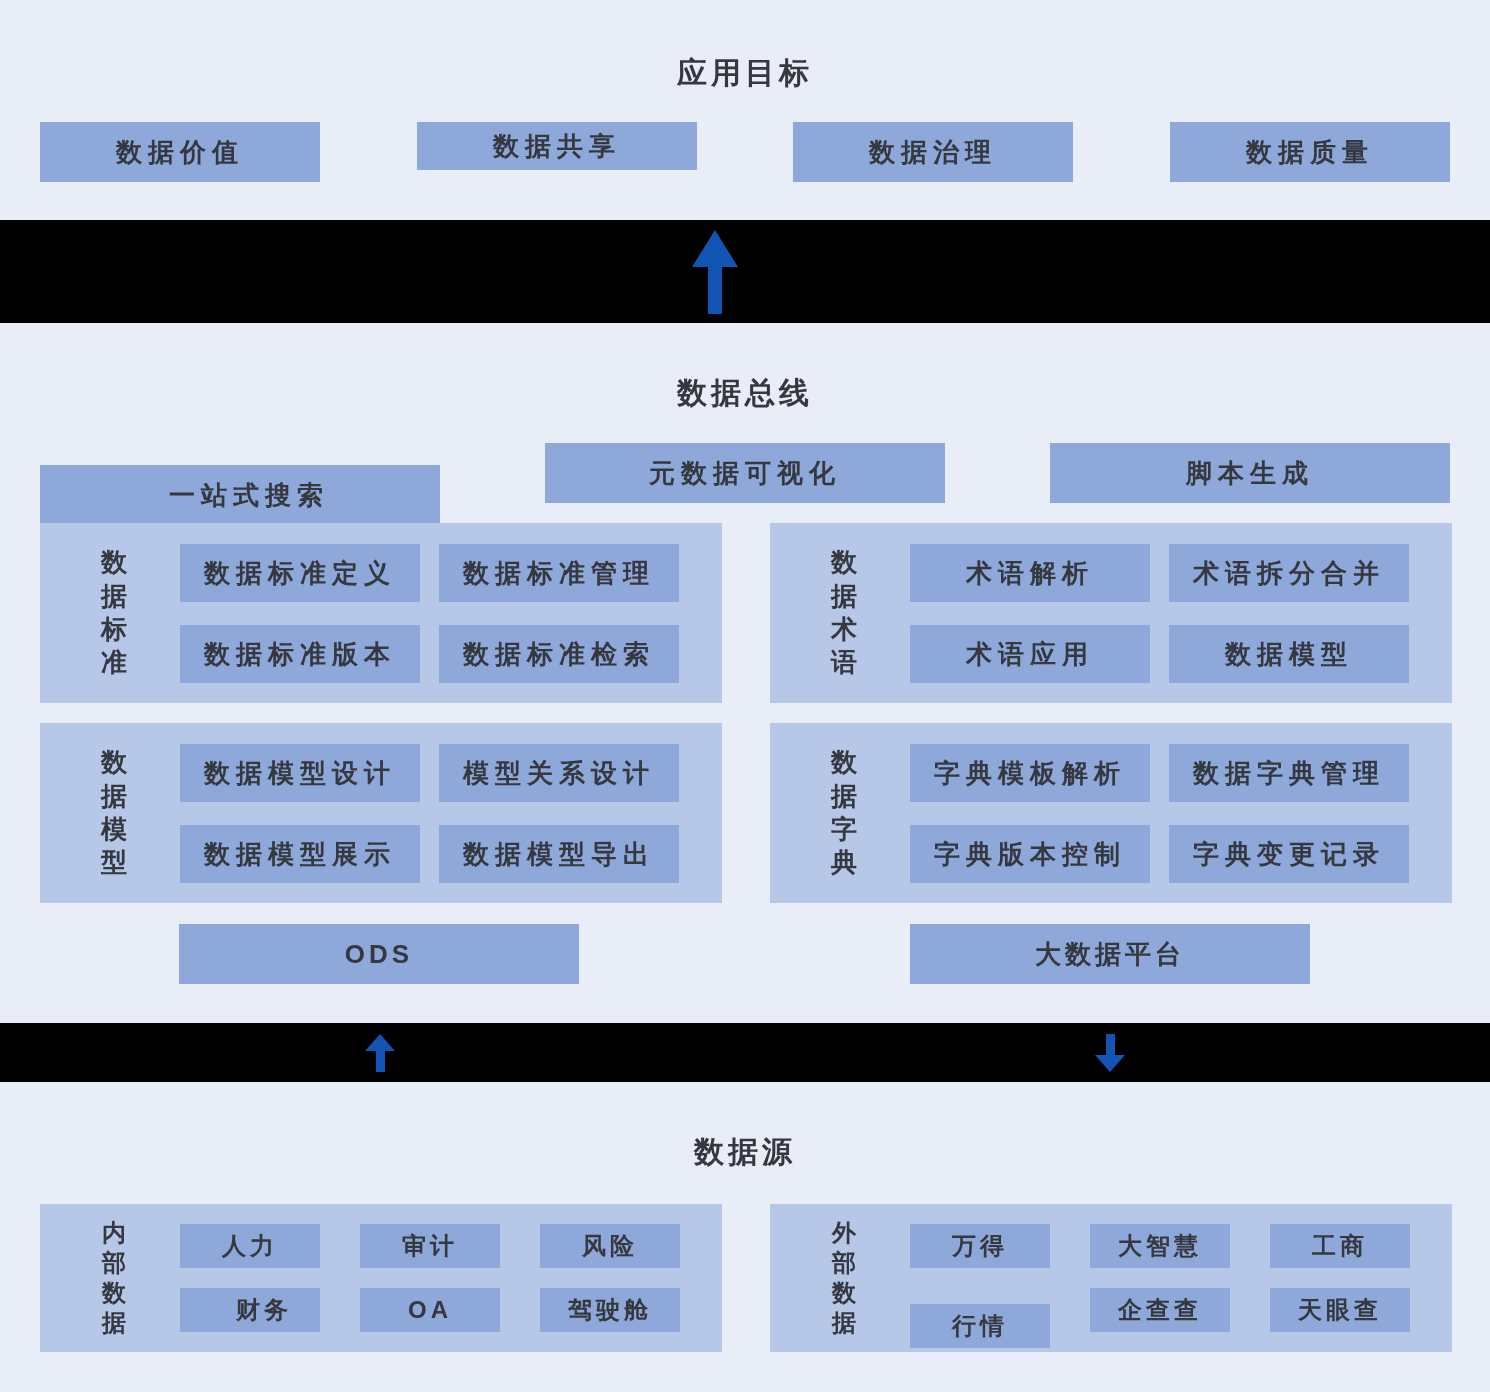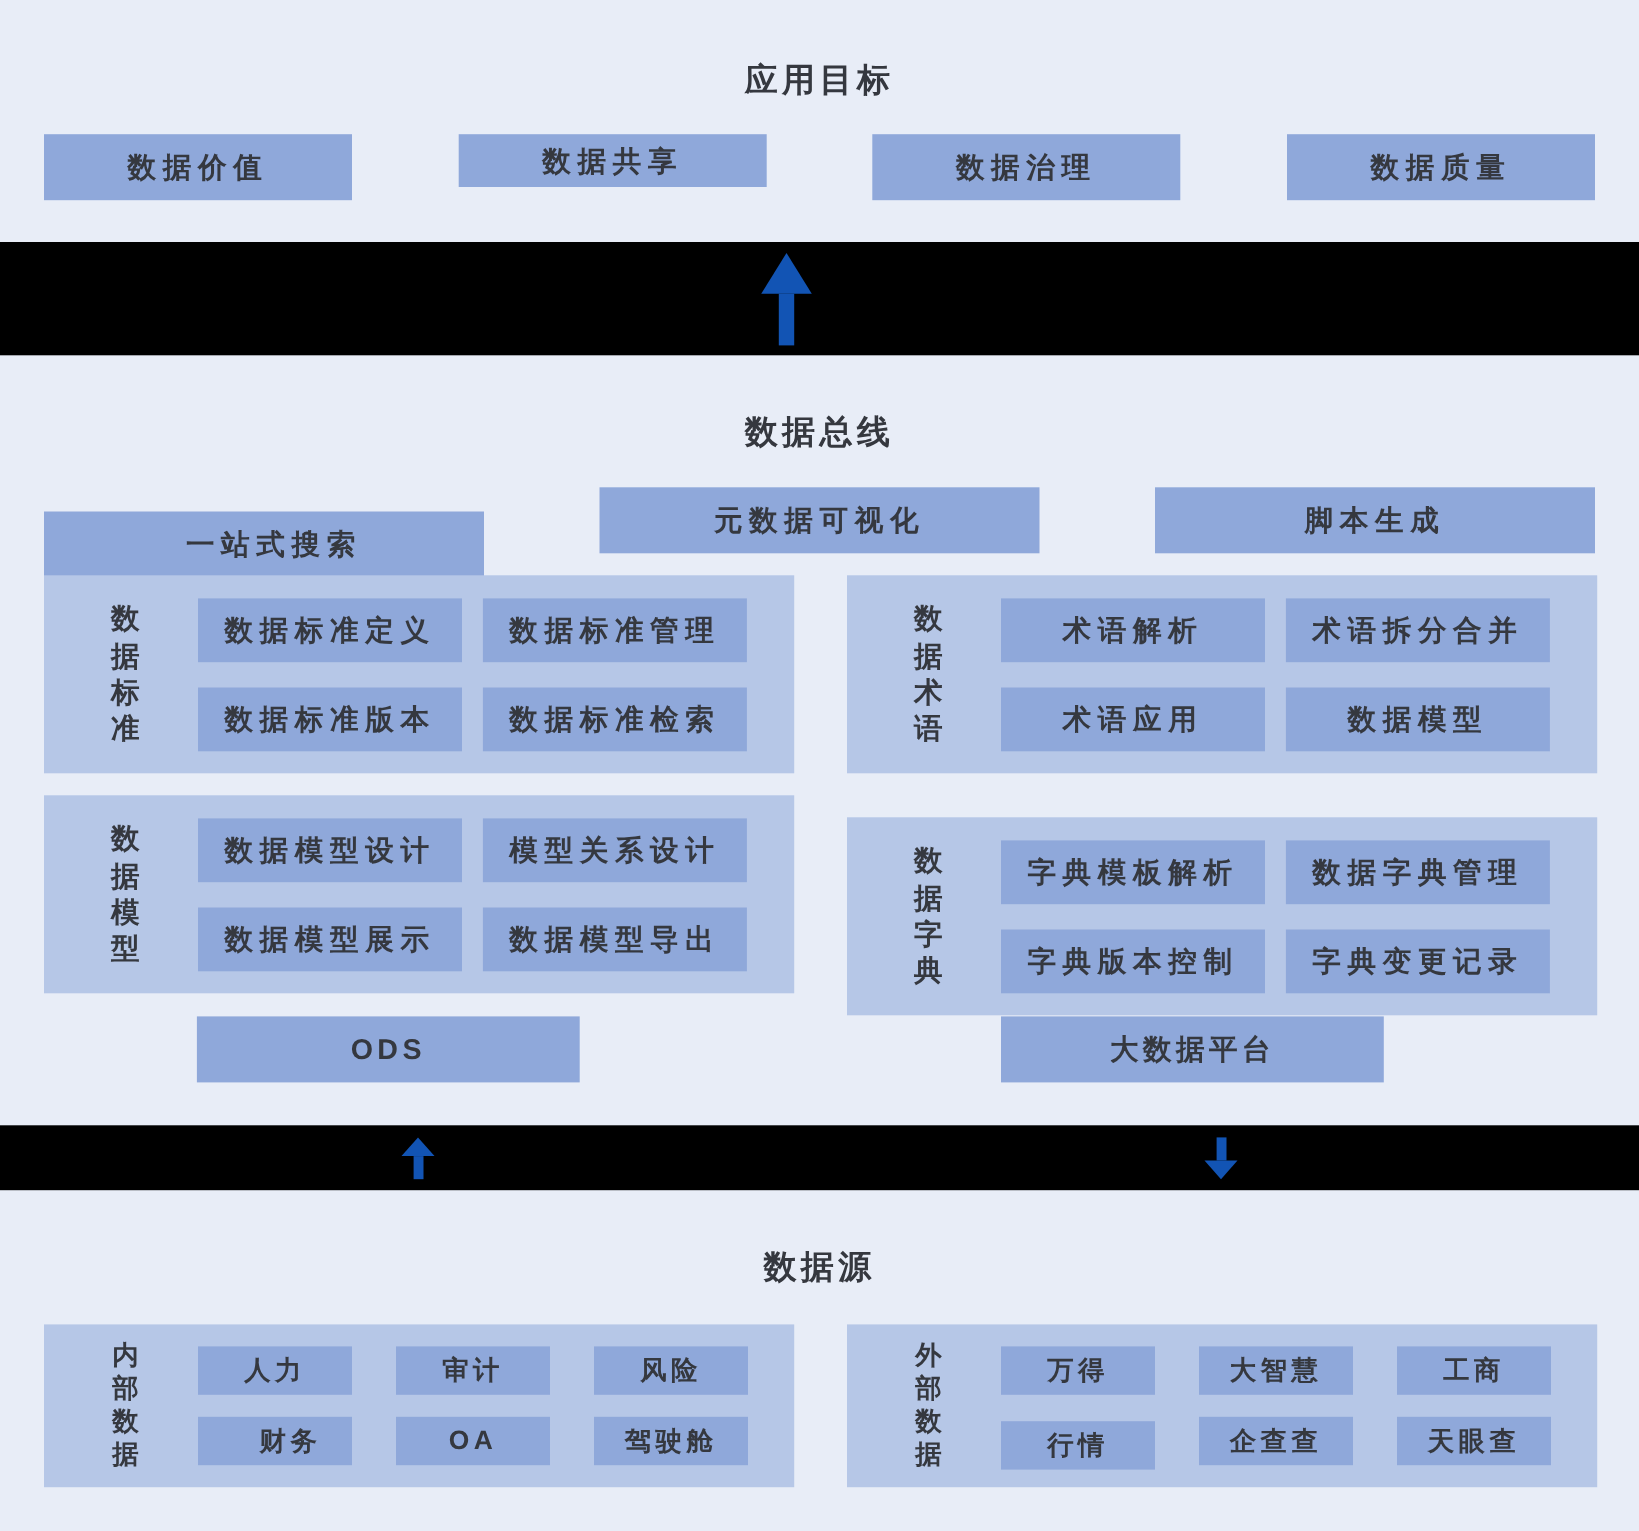--- a/index.html
+++ b/index.html
@@ -52,21 +52,21 @@
     display:block;width:1.05em;
     word-break:break-all;
     text-align:center;
     font-size:26px;font-weight:bold;line-height:1.28;
     letter-spacing:0;
   }
   .g-box{width:240px;height:58px;}
   .src-panel{height:148px;}
   .src-panel .vlabel span{font-size:24px;line-height:1.25;}
   .s-box{width:140px;height:44px;font-size:24px;letter-spacing:4px;}
-  .plat-box{width:348px;height:60px;letter-spacing:4px;}
+  .plat-box{width:400px;height:60px;letter-spacing:4px;}
   .arrow{position:absolute;}
   .arrow .head-up{width:0;height:0;margin:0 auto;}
   .arrow .head-down{width:0;height:0;margin:0 auto;}
   .arrow .stem{background:var(--blue);margin:0 auto;}
   
   .arrow-big .head-up{border-left:23px solid transparent;border-right:23px solid transparent;border-bottom:37px solid var(--blue);}
   .arrow-big .stem{width:14px;height:47px;}
   
   .arrow-sm .head-up{border-left:15px solid transparent;border-right:15px solid transparent;border-bottom:17px solid var(--blue);}
   .arrow-sm .head-down{border-left:15px solid transparent;border-right:15px solid transparent;border-top:17px solid var(--blue);}
@@ -120,21 +120,21 @@
   <div class="panel" style="left:40px;top:723px;">
     <div class="vlabel">
         <span>数据模型</span>
       </div>
     <div class="box g-box" style="left:140px;top:21px;">数据模型设计</div>
     <div class="box g-box" style="left:399px;top:21px;">模型关系设计</div>
     <div class="box g-box" style="left:140px;top:102px;">数据模型展示</div>
     <div class="box g-box" style="left:399px;top:102px;">数据模型导出</div>
   </div>
 
-  <div class="panel" style="left:770px;top:723px;margin-top:20px;">
+  <div class="panel" style="left:770px;top:723px;">
     <div class="vlabel">
         <span>数据字典</span>
       </div>
     <div class="box g-box" style="left:140px;top:21px;">字典模板解析</div>
     <div class="box g-box" style="left:399px;top:21px;">数据字典管理</div>
     <div class="box g-box" style="left:140px;top:102px;">字典版本控制</div>
     <div class="box g-box" style="left:399px;top:102px;">字典变更记录</div>
   </div>
 
   <div class="box plat-box" style="left:179px;top:924px;">ODS</div>
@@ -165,18 +165,18 @@
     <div class="box s-box" style="left:500px;top:84px;">驾驶舱</div>
   </div>
 
   <div class="panel src-panel" style="left:770px;top:1204px;">
     <div class="vlabel">
         <span>外部数据</span>
       </div>
     <div class="box s-box" style="left:140px;top:20px;">万得</div>
     <div class="box s-box" style="left:320px;top:20px;">大智慧</div>
     <div class="box s-box" style="left:500px;top:20px;">工商</div>
-    <div class="box s-box" style="left:140px;top:88px;">行情</div>
+    <div class="box s-box" style="left:140px;top:100px;">行情</div>
     <div class="box s-box" style="left:320px;top:84px;">企查查</div>
     <div class="box s-box" style="left:500px;top:84px;">天眼查</div>
   </div>
 
 </div>
 
 </body></html>

